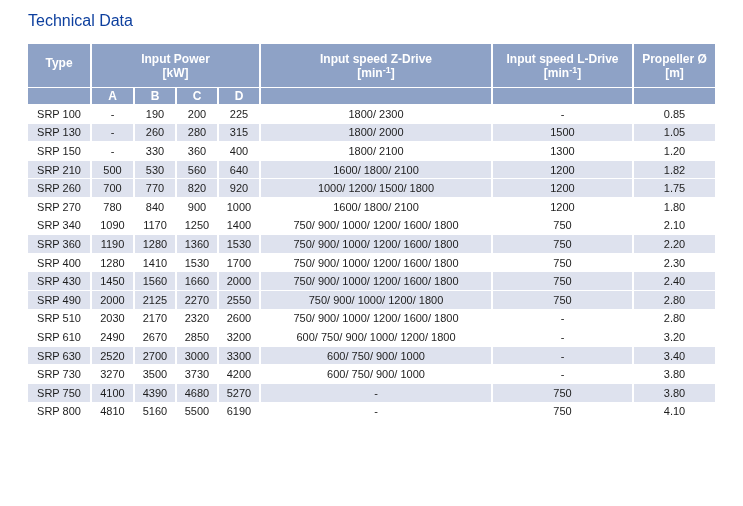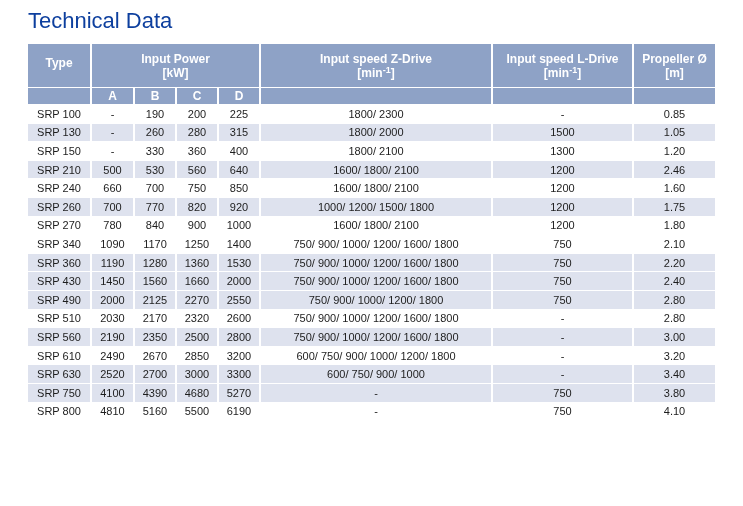--- a/index.html
+++ b/index.html
@@ -4,21 +4,21 @@
 <style>
   html, body {
     margin: 0; padding: 0;
     width: 743px; height: 506px;
     background: #ffffff;
     font-family: "Liberation Sans", sans-serif;
     overflow: hidden;
   }
   .page-title {
     margin: 10px 0 0 28px;
-    font-size: 22px;
+    font-size: 16px;
     line-height: 21px;
     font-weight: 400;
     color: var(--title-color, #0d3f9e);
   }
   table.tech-table {
     border-collapse: separate;
     border-spacing: 2px 1px;
     table-layout: fixed;
     margin: 12px 0 0 26px;
   }
@@ -137,31 +137,21 @@
         <td>1.20</td>
       </tr>
       <tr class="striped">
         <td>SRP 210</td>
         <td>500</td>
         <td>530</td>
         <td>560</td>
         <td>640</td>
         <td>1600/ 1800/ 2100</td>
         <td>1200</td>
-        <td>2.46</td>
-      </tr>
-      <tr>
-        <td>SRP 240</td>
-        <td>660</td>
-        <td>700</td>
-        <td>750</td>
-        <td>850</td>
-        <td>1600/ 1800/ 2100</td>
-        <td>1200</td>
-        <td>1.60</td>
+        <td>1.82</td>
       </tr>
       <tr class="striped">
         <td>SRP 260</td>
         <td>700</td>
         <td>770</td>
         <td>820</td>
         <td>920</td>
         <td>1000/ 1200/ 1500/ 1800</td>
         <td>1200</td>
         <td>1.75</td>
@@ -189,20 +179,30 @@
       <tr class="striped">
         <td>SRP 360</td>
         <td>1190</td>
         <td>1280</td>
         <td>1360</td>
         <td>1530</td>
         <td>750/ 900/ 1000/ 1200/ 1600/ 1800</td>
         <td>750</td>
         <td>2.20</td>
       </tr>
+      <tr>
+        <td>SRP 400</td>
+        <td>1280</td>
+        <td>1410</td>
+        <td>1530</td>
+        <td>1700</td>
+        <td>750/ 900/ 1000/ 1200/ 1600/ 1800</td>
+        <td>750</td>
+        <td>2.30</td>
+      </tr>
       <tr class="striped">
         <td>SRP 430</td>
         <td>1450</td>
         <td>1560</td>
         <td>1660</td>
         <td>2000</td>
         <td>750/ 900/ 1000/ 1200/ 1600/ 1800</td>
         <td>750</td>
         <td>2.40</td>
       </tr>
@@ -219,50 +219,50 @@
       <tr>
         <td>SRP 510</td>
         <td>2030</td>
         <td>2170</td>
         <td>2320</td>
         <td>2600</td>
         <td>750/ 900/ 1000/ 1200/ 1600/ 1800</td>
         <td>-</td>
         <td>2.80</td>
       </tr>
-      <tr class="striped">
-        <td>SRP 560</td>
-        <td>2190</td>
-        <td>2350</td>
-        <td>2500</td>
-        <td>2800</td>
-        <td>750/ 900/ 1000/ 1200/ 1600/ 1800</td>
-        <td>-</td>
-        <td>3.00</td>
-      </tr>
       <tr>
         <td>SRP 610</td>
         <td>2490</td>
         <td>2670</td>
         <td>2850</td>
         <td>3200</td>
         <td>600/ 750/ 900/ 1000/ 1200/ 1800</td>
         <td>-</td>
         <td>3.20</td>
       </tr>
       <tr class="striped">
         <td>SRP 630</td>
         <td>2520</td>
         <td>2700</td>
         <td>3000</td>
         <td>3300</td>
         <td>600/ 750/ 900/ 1000</td>
         <td>-</td>
         <td>3.40</td>
       </tr>
+      <tr>
+        <td>SRP 730</td>
+        <td>3270</td>
+        <td>3500</td>
+        <td>3730</td>
+        <td>4200</td>
+        <td>600/ 750/ 900/ 1000</td>
+        <td>-</td>
+        <td>3.80</td>
+      </tr>
       <tr class="striped">
         <td>SRP 750</td>
         <td>4100</td>
         <td>4390</td>
         <td>4680</td>
         <td>5270</td>
         <td>-</td>
         <td>750</td>
         <td>3.80</td>
       </tr>

